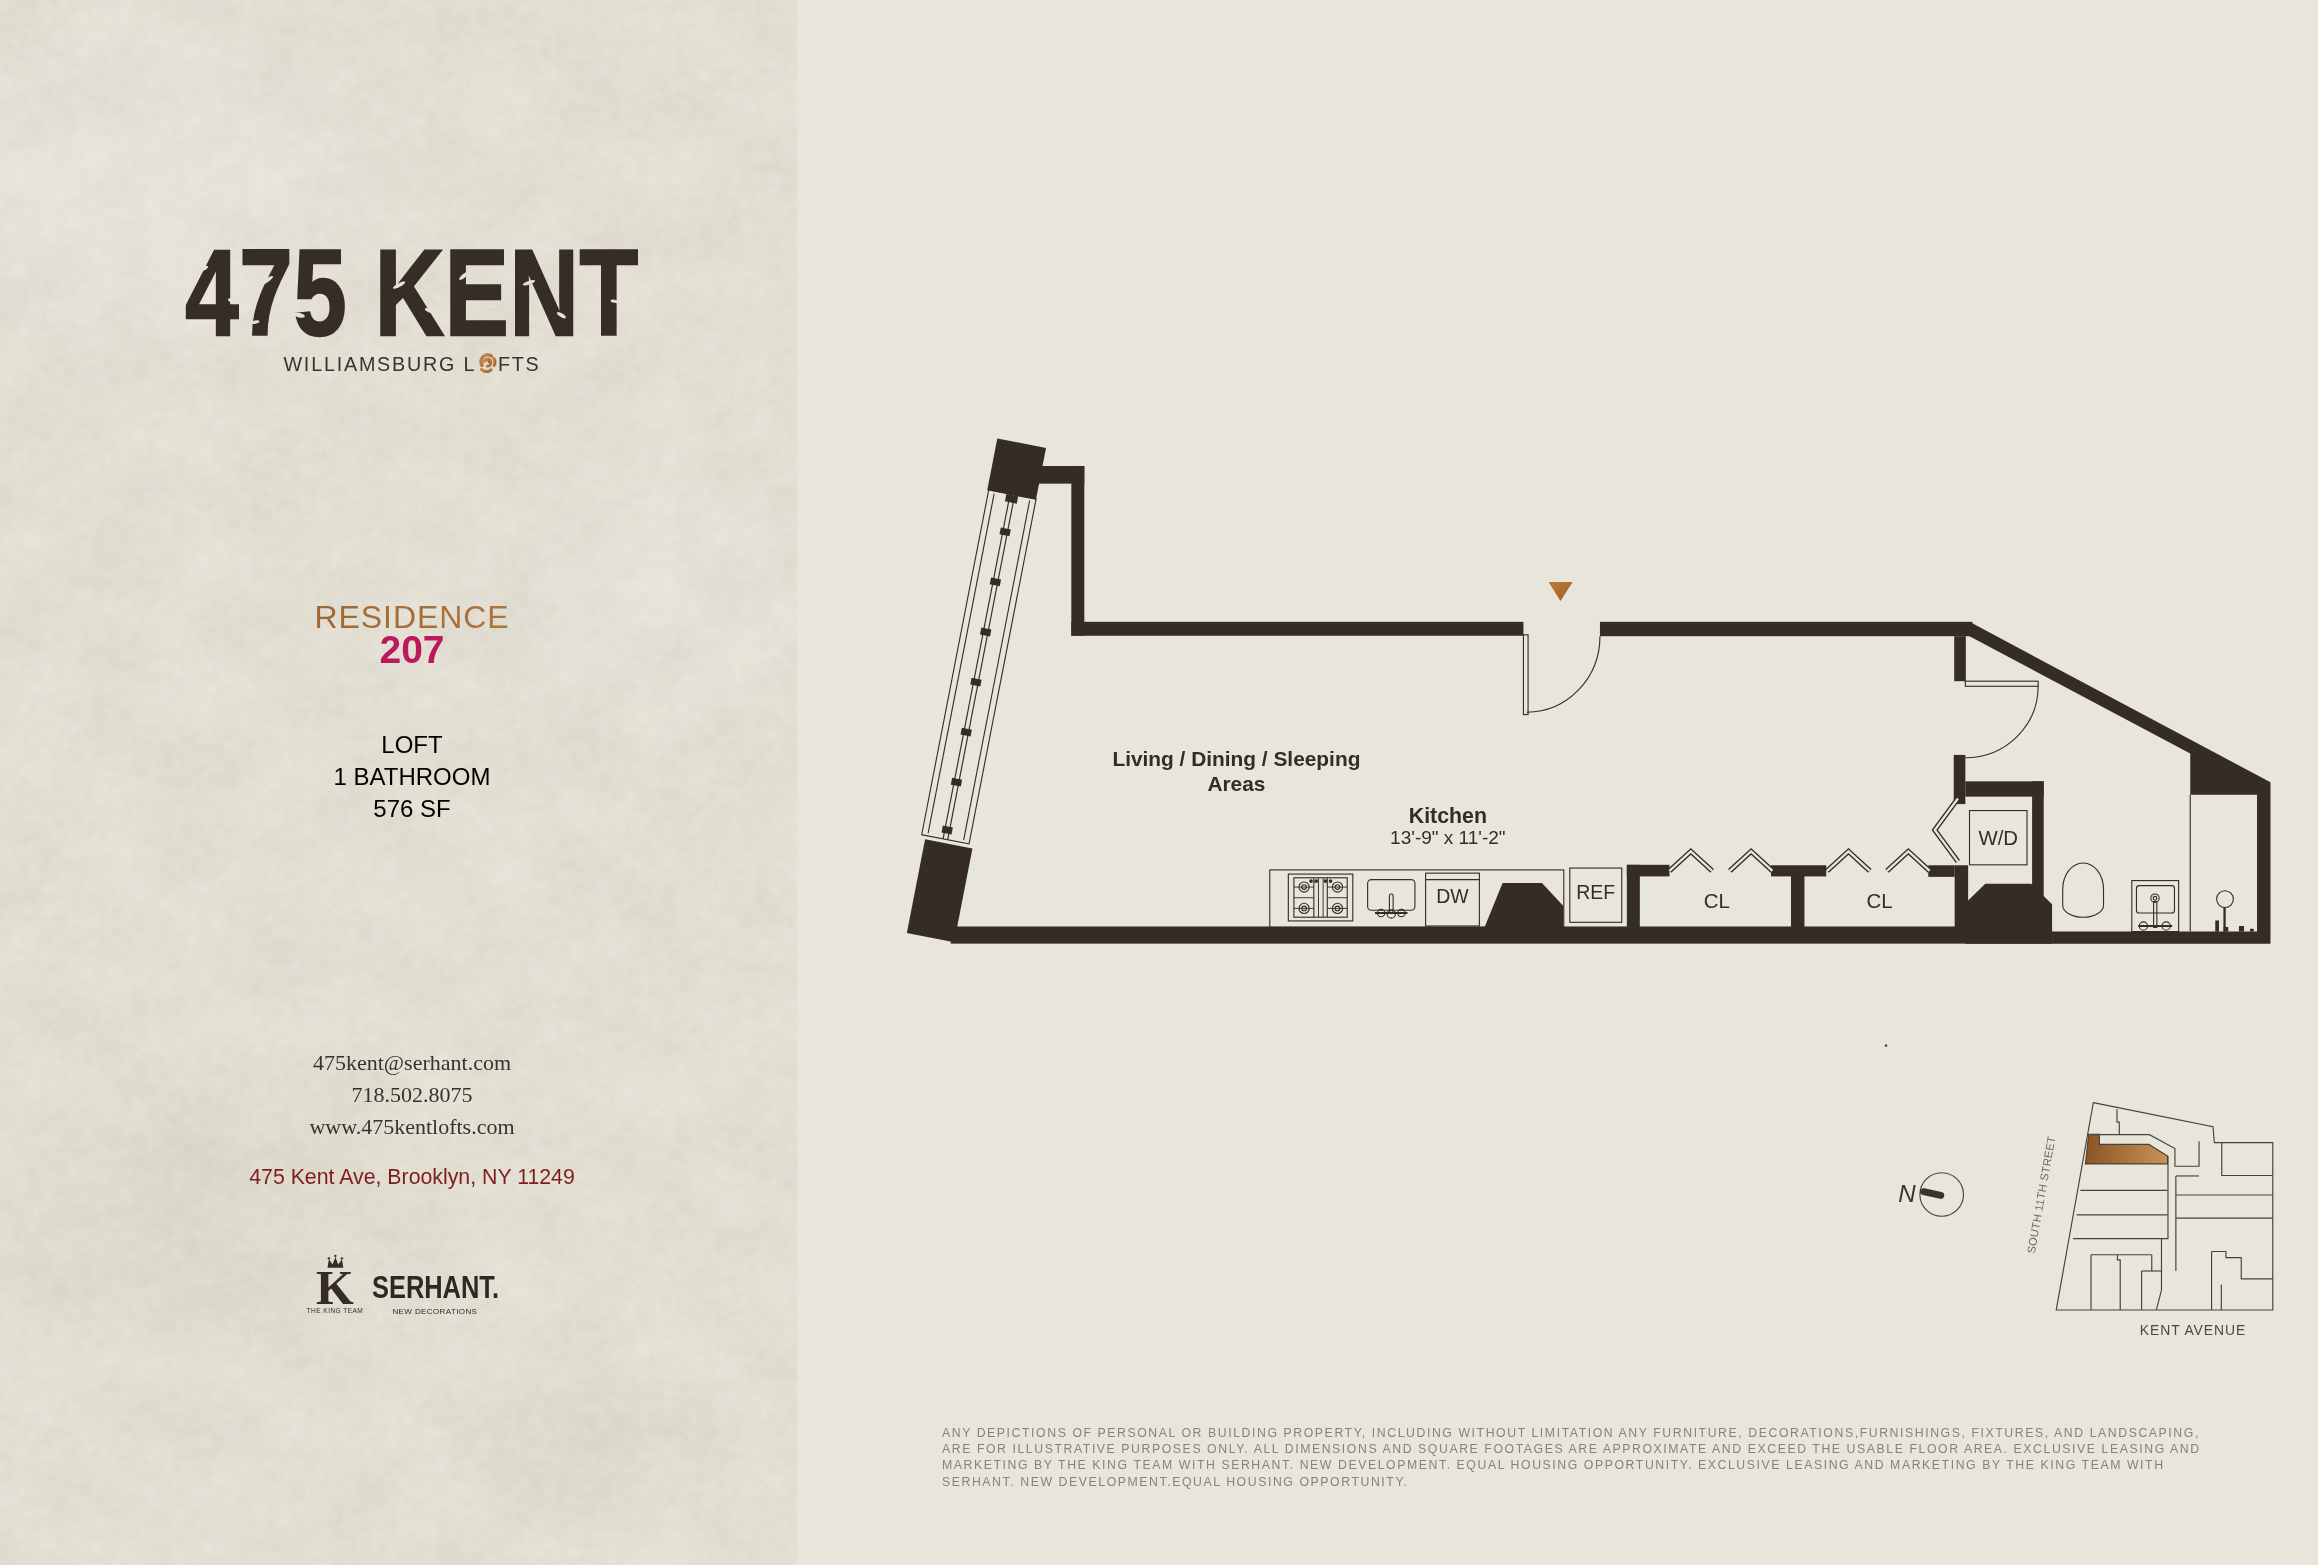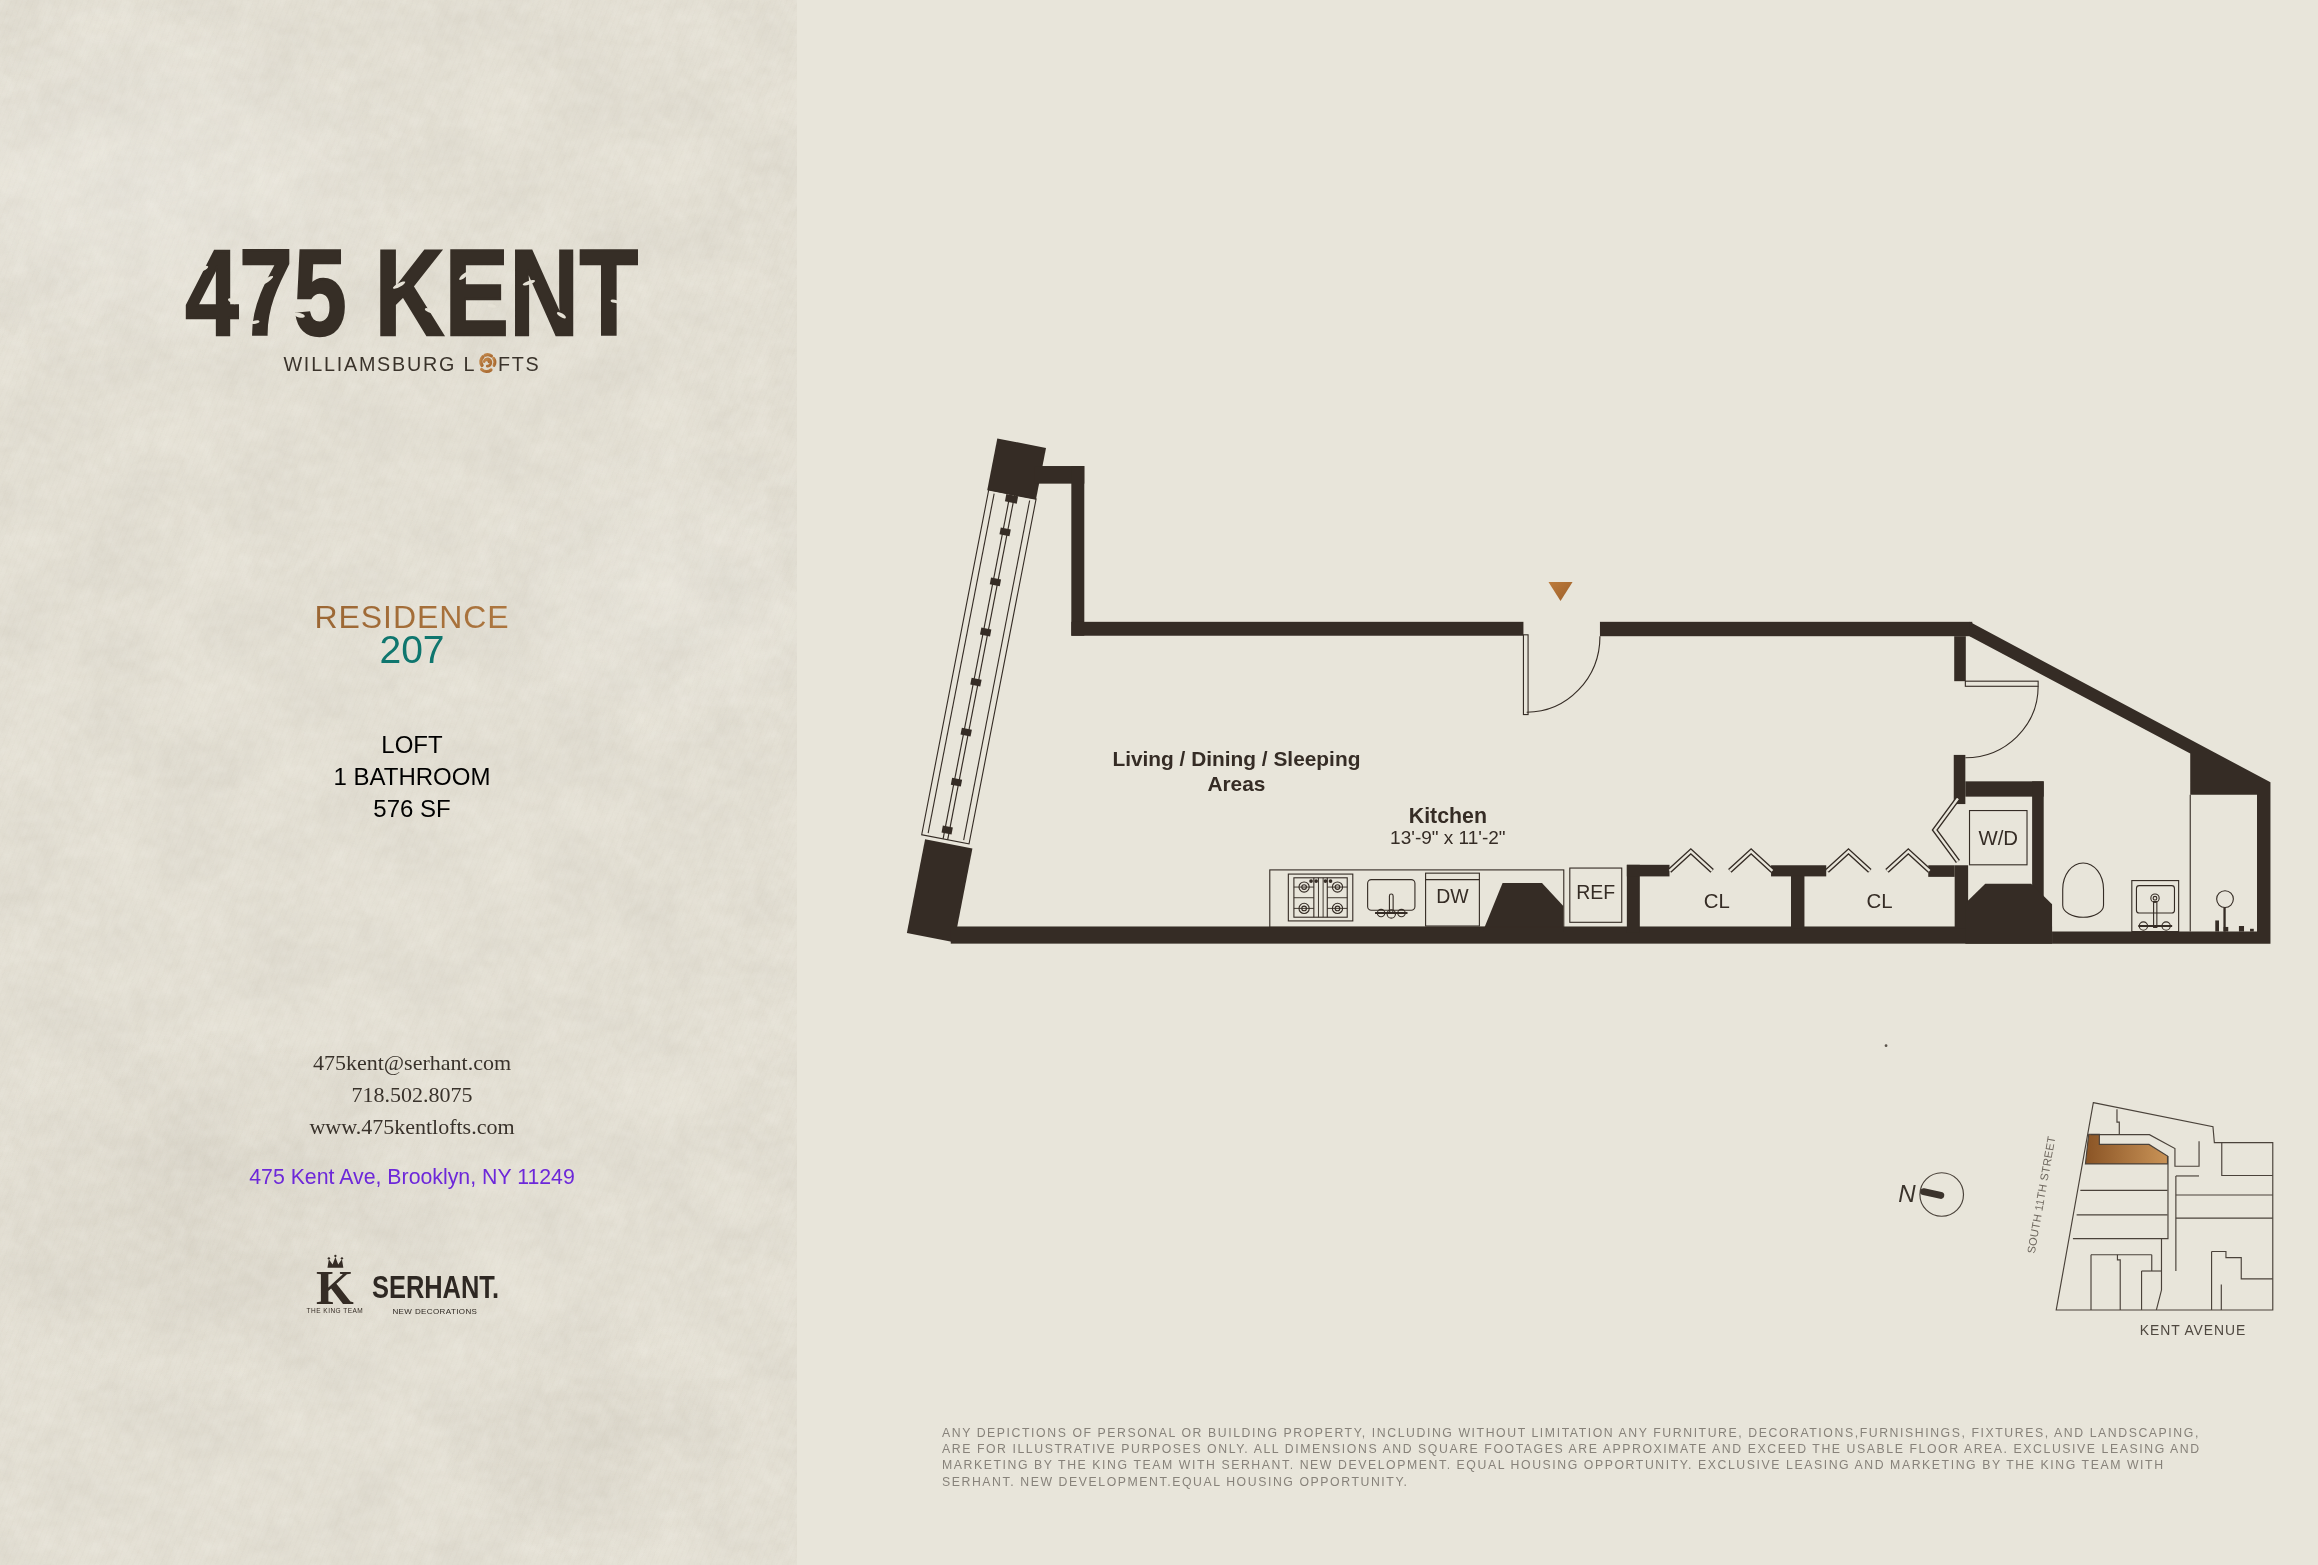--- a/index.html
+++ b/index.html
@@ -13,24 +13,24 @@
       radial-gradient(ellipse 232px 185px at 75% 92%, rgba(124,112,94,.06), rgba(124,112,94,0) 70%),
       repeating-linear-gradient(112deg, rgba(120,110,95,.015) 0 1.4px, rgba(255,255,255,0) 1.4px 5.1px);}
   #right{position:absolute;left:797px;top:0;width:1603px;height:1565px;background:#e8e5da;}
   .ctr{position:absolute;left:14px;width:796px;text-align:center;}
   #logo{top:231px;font-weight:bold;color:#362e26;font-size:123px;letter-spacing:0.9px;line-height:123px;
         transform:scaleX(0.78);-webkit-text-stroke:2.3px #362e26;}
   #sub{top:351px;font-size:21px;letter-spacing:1.9px;color:#3a332b;transform:scaleX(0.94);}
   #res{top:599px;font-weight:normal;font-size:32px;letter-spacing:0.9px;
        background:linear-gradient(90deg,#7f4e22,#c98e50);
        -webkit-background-clip:text;background-clip:text;color:transparent;}
-  #unit{top:628px;font-weight:normal;font-size:39px;color:#0f766e;}
+  #unit{top:628px;font-weight:bold;font-size:39px;color:#be185d;}
   #facts{top:729px;font-size:24px;line-height:32px;color:#000000;}
   #contact{top:1047px;font-size:22px;line-height:32px;color:#39322b;font-family:Liberation Serif, serif;}
-  #addr{top:1165px;font-size:21.3px;color:#6d28d9;}
+  #addr{top:1165px;font-size:21.3px;color:#7f1d1d;}
   #rose{display:inline-block;width:23px;height:23px;vertical-align:-2.8px;}
   svg text{font-family:"Liberation Sans", sans-serif;}
 </style>
 </head>
 <body>
 <div id="left"></div>
 <div id="right"></div>
 <svg width="797" height="1565" viewBox="0 0 1718 3375" xmlns="http://www.w3.org/2000/svg" style="position:absolute;left:0;top:0;">
   <defs>
     <filter id="tex" x="0" y="0" width="100%" height="100%">

